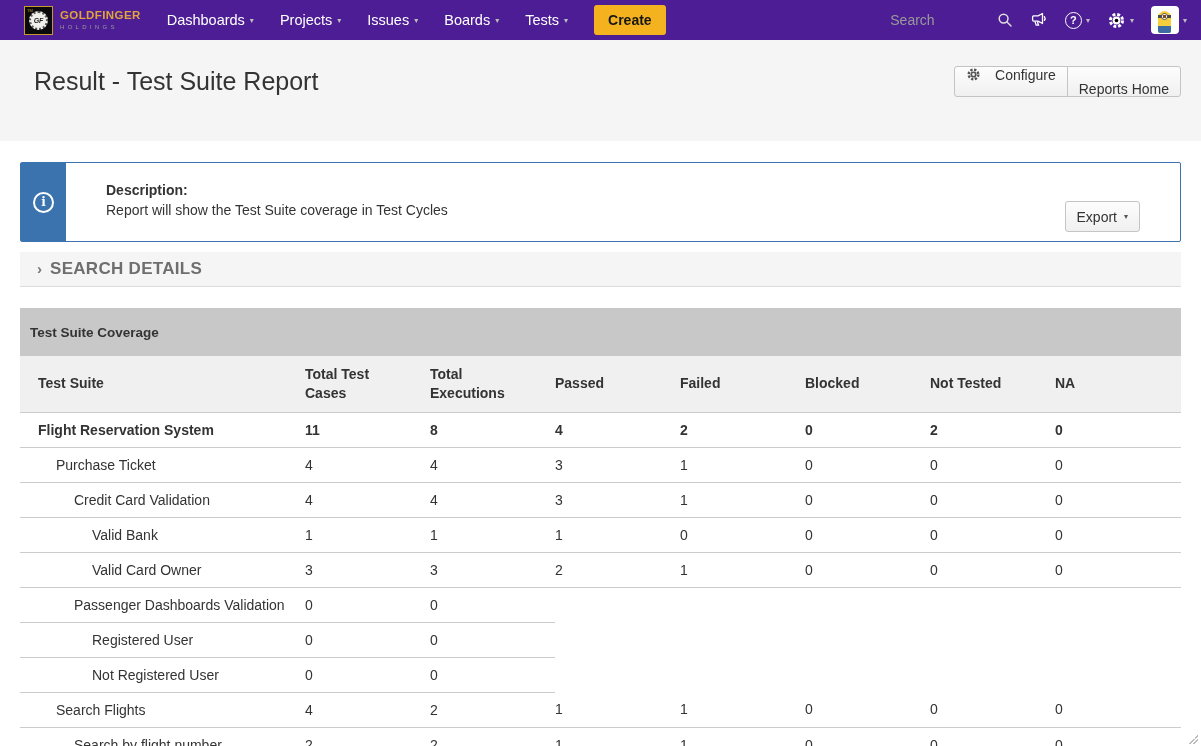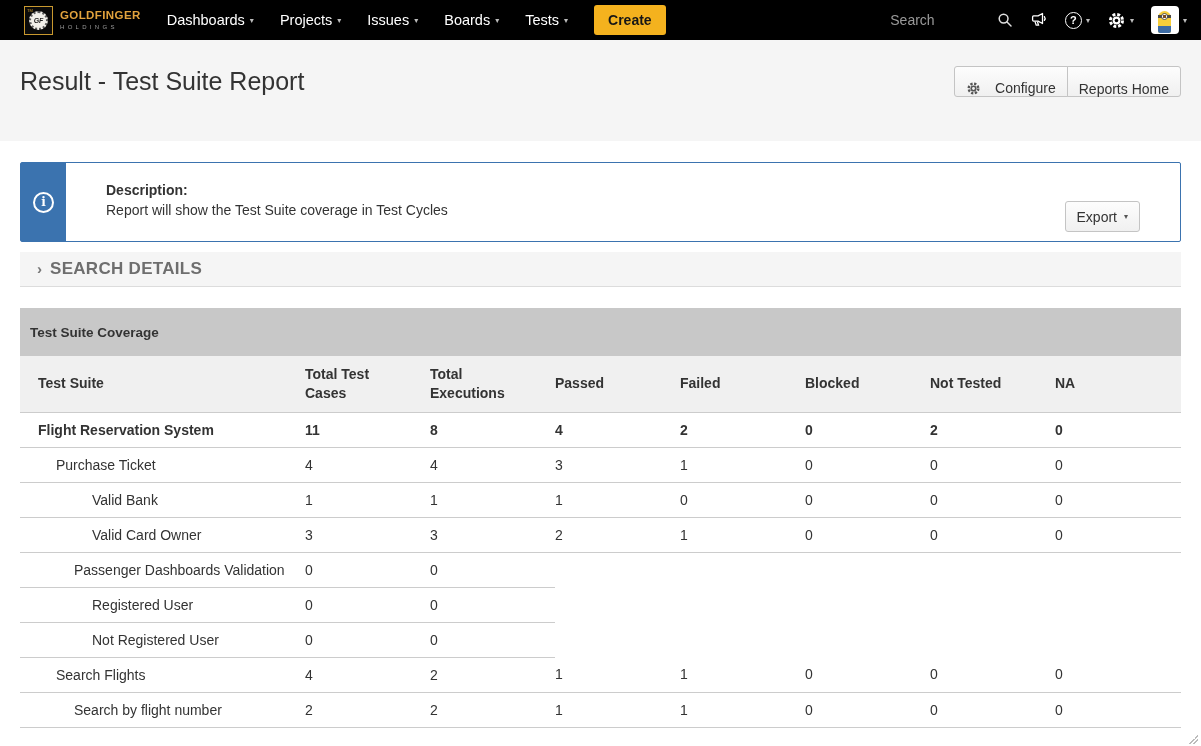--- a/index.html
+++ b/index.html
@@ -5,21 +5,21 @@
   * { box-sizing: border-box; }
   html,body { margin:0; padding:0; }
   body {
     width:1201px; height:746px; overflow:hidden; position:relative;
     background:#fff; font-family:"Liberation Sans","DejaVu Sans",sans-serif;
     color:#333;
   }
 
   
   .topbar {
-    height:40px; background:#000000; display:flex; align-items:center;
+    height:40px; background:#4c1d95; display:flex; align-items:center;
     padding:0 14px 0 24px;
   }
   .logo { display:flex; align-items:center; gap:7px; cursor:pointer; }
   .logo-emblem {
     width:29px; height:29px; border:1px solid #c9992f; background:#0a0a0a;
     position:relative; display:flex; align-items:center; justify-content:center;
   }
   .logo-tm { position:absolute; top:1px; left:2px; font-size:4px; color:#c9992f; }
   .logo-circle {
     width:19px; height:19px; border-radius:50%; background:#f2f0ea;
@@ -60,27 +60,27 @@
   .minion-goggle { position:absolute; top:4px; left:0; right:0; height:3px; background:#4a4a4a; }
   .minion-eye {
     position:absolute; top:1.5px; left:3px; width:7px; height:7px; border-radius:50%;
     background:radial-gradient(circle,#7a4b21 0 1.6px,#fff 1.7px); border:1px solid #555;
   }
   .minion-overalls { position:absolute; bottom:0; left:0; right:0; height:7px; background:#3d6ca5; border-radius:0 0 2px 2px; }
 
   
   .page-header {
     height:101px; background:#f5f5f5; display:flex; align-items:center;
-    justify-content:space-between; padding:0 20px 18px 20px;
+    justify-content:space-between; padding:0 20px 18px 34px;
   }
   .page-title { font-size:25px; font-weight:400; color:#333; margin:0; }
   .btn-group { display:flex; }
   .aui-btn {
     background:linear-gradient(#fdfdfd,#f0f0f0); border:1px solid #c4c4c4; color:#333;
-    height:31px; padding:0 11px; font-size:14px; display:inline-flex; align-items:flex-end;
+    height:31px; padding:0 11px; font-size:14px; display:inline-flex; align-items:flex-start;
     gap:14px; cursor:pointer; font-family:inherit;
   }
   .btn-group .aui-btn:first-child { border-radius:3px 0 0 3px; }
   .btn-group .aui-btn:last-child  { border-radius:0 3px 3px 0; margin-left:-1px;flex-direction:column; }
 
   
   .content { padding:0 20px; background:#fff; }
 
   .info-panel {
     margin-top:21px; height:80px; border:1px solid #3b73af; background:#fff;
@@ -300,20 +300,30 @@
           <td style="padding-left: 36px;">Purchase Ticket</td>
           <td>4</td>
           <td>4</td>
           <td>3</td>
           <td>1</td>
           <td>0</td>
           <td>0</td>
           <td>0</td>
         </tr>
         <tr>
+          <td style="padding-left: 54px;">Credit Card Validation</td>
+          <td>4</td>
+          <td>4</td>
+          <td>3</td>
+          <td>1</td>
+          <td>0</td>
+          <td>0</td>
+          <td>0</td>
+        </tr>
+        <tr>
           <td style="padding-left: 72px;">Valid Bank</td>
           <td>1</td>
           <td>1</td>
           <td>1</td>
           <td>0</td>
           <td>0</td>
           <td>0</td>
           <td>0</td>
         </tr>
         <tr>

